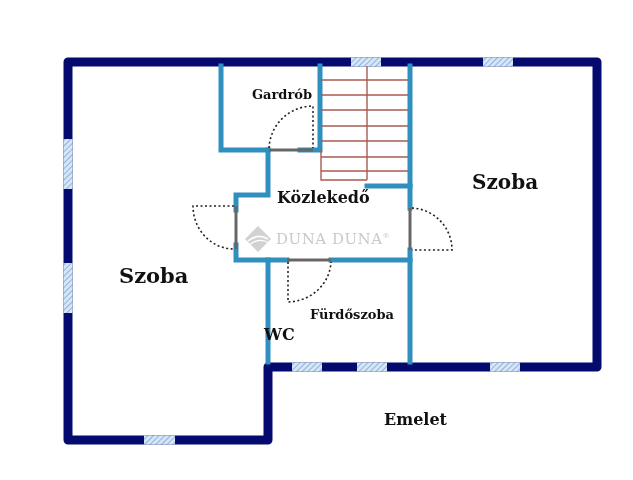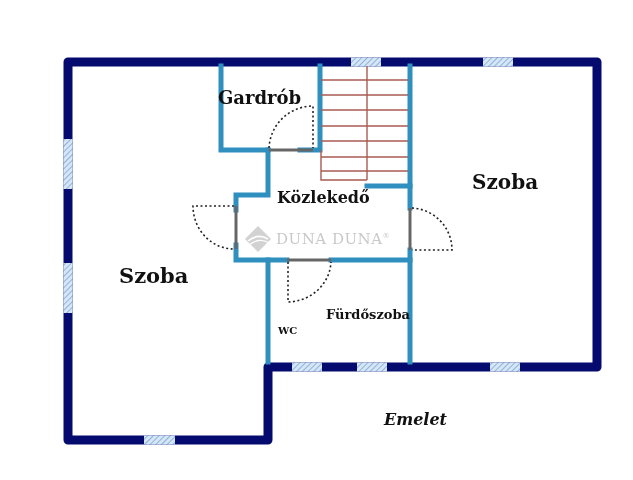--- a/index.html
+++ b/index.html
@@ -79,21 +79,21 @@
 
   <g>
     <path d="M258 226 L271 239 L258 252 L245 239 Z" fill="#d2d2d2"></path>
     <path d="M248 241 Q258 233 268 239" fill="none" stroke="#ffffff" stroke-width="1.6"></path>
     <path d="M249 245 Q259 237 269 243" fill="none" stroke="#ffffff" stroke-width="1.2"></path>
   </g>
 </svg>
 
 <div class="lbl" style="left:119px;top:263px;font-size:21px;">Szoba</div>
 <div class="lbl" style="left:472px;top:170px;font-size:20px;">Szoba</div>
-<div class="lbl" style="left:218px;top:87px;font-size:18px;">Gardrób</div>
+<div class="lbl" style="left:252px;top:87px;font-size:13px;">Gardrób</div>
 <div class="lbl" style="left:277px;top:188px;font-size:16px;">Közlekedő</div>
-<div class="lbl" style="left:326px;top:307px;font-size:13px;">Fürdőszoba</div>
-<div class="lbl" style="left:278px;top:325px;font-size:10px;">WC</div>
-<div class="lbl" style="left:384px;top:410px;font-size:16px;font-style:italic;">Emelet</div>
+<div class="lbl" style="left:310px;top:307px;font-size:13px;">Fürdőszoba</div>
+<div class="lbl" style="left:264px;top:325px;font-size:16px;">WC</div>
+<div class="lbl" style="left:384px;top:410px;font-size:16px;">Emelet</div>
 
 <div class="wm" style="left:276px;top:230px;font-size:15px;">
   <span>DUNA DUNA</span><sup style="font-size:7px;">®</sup>
 </div>
 
 </body></html>

